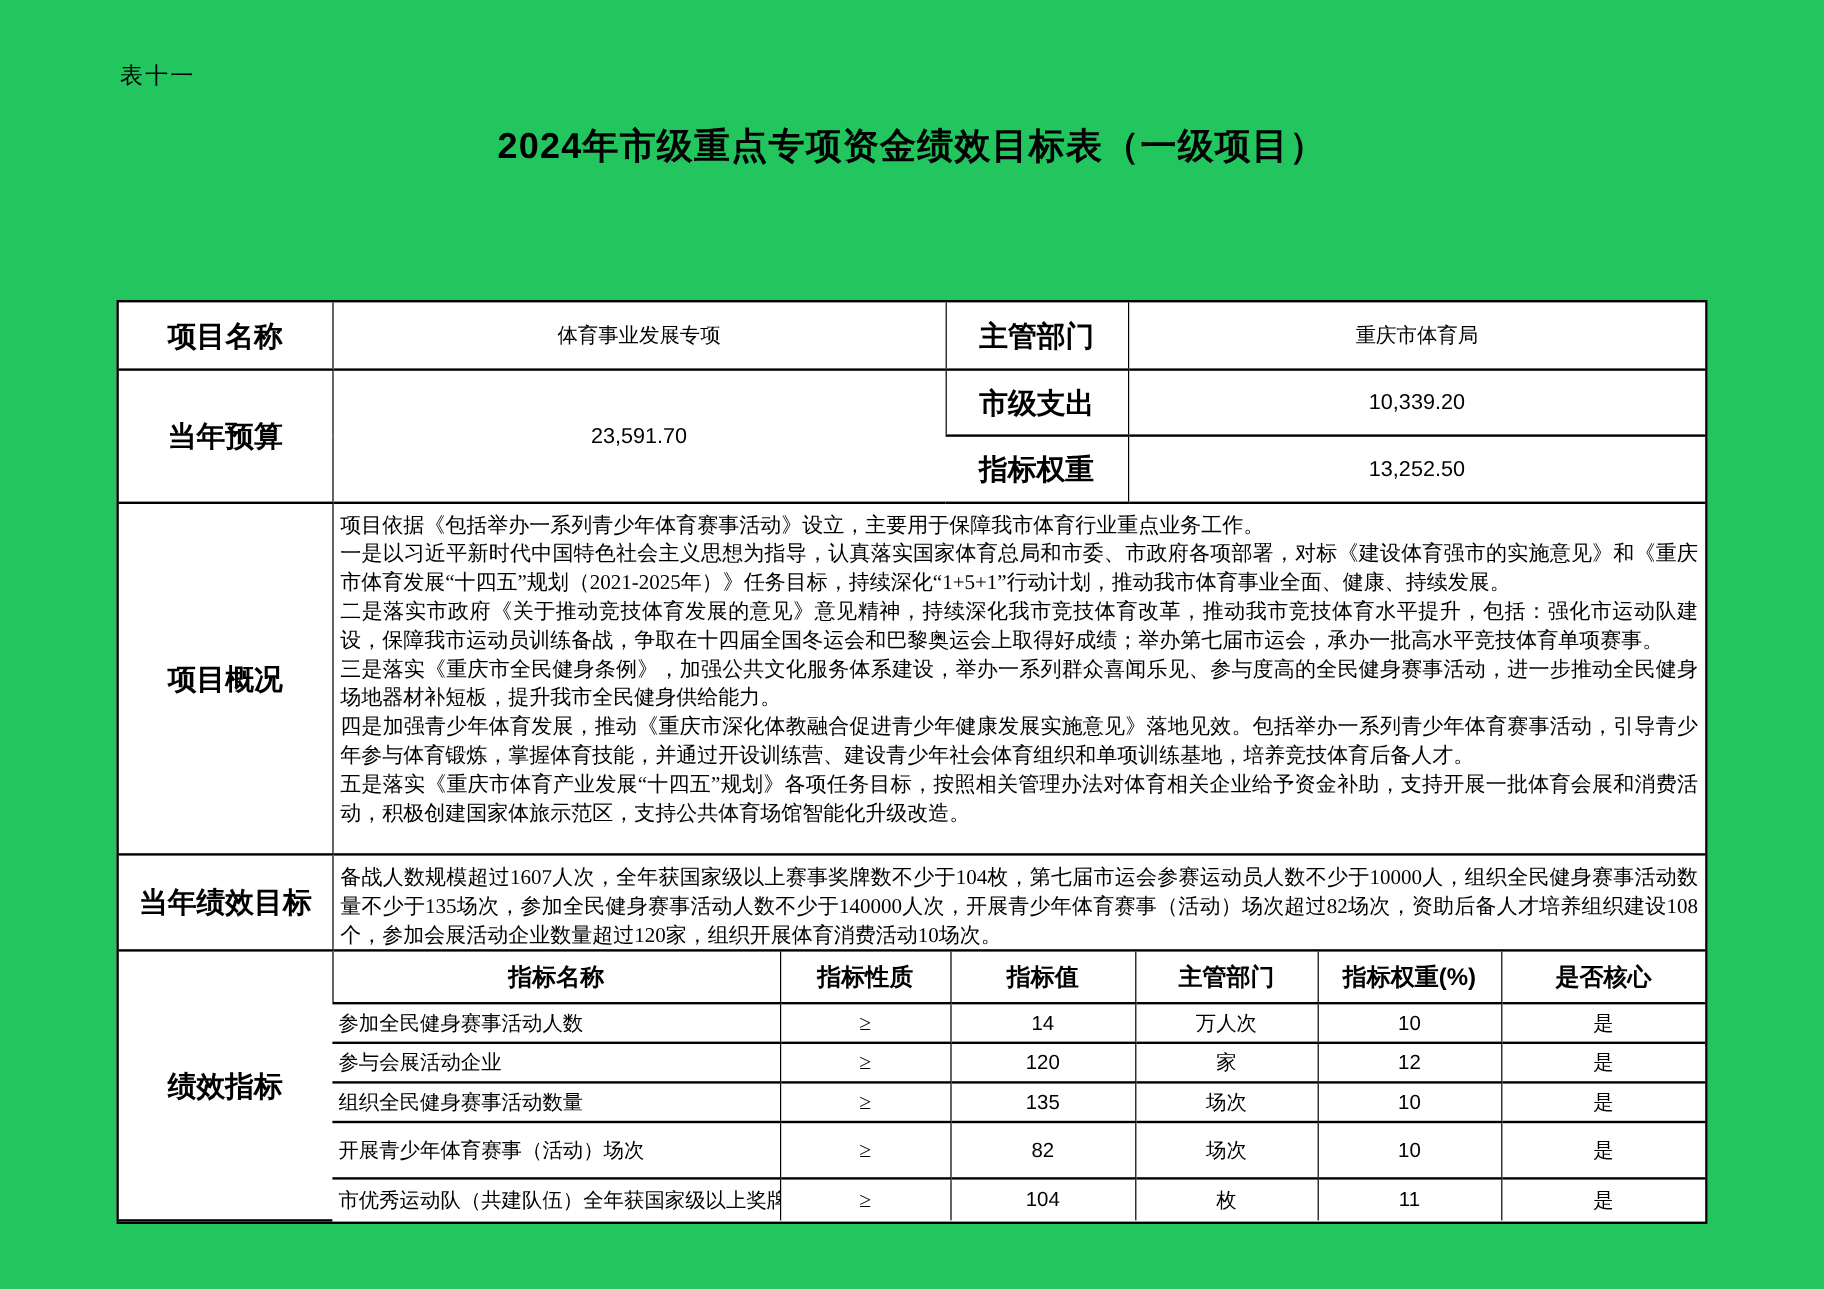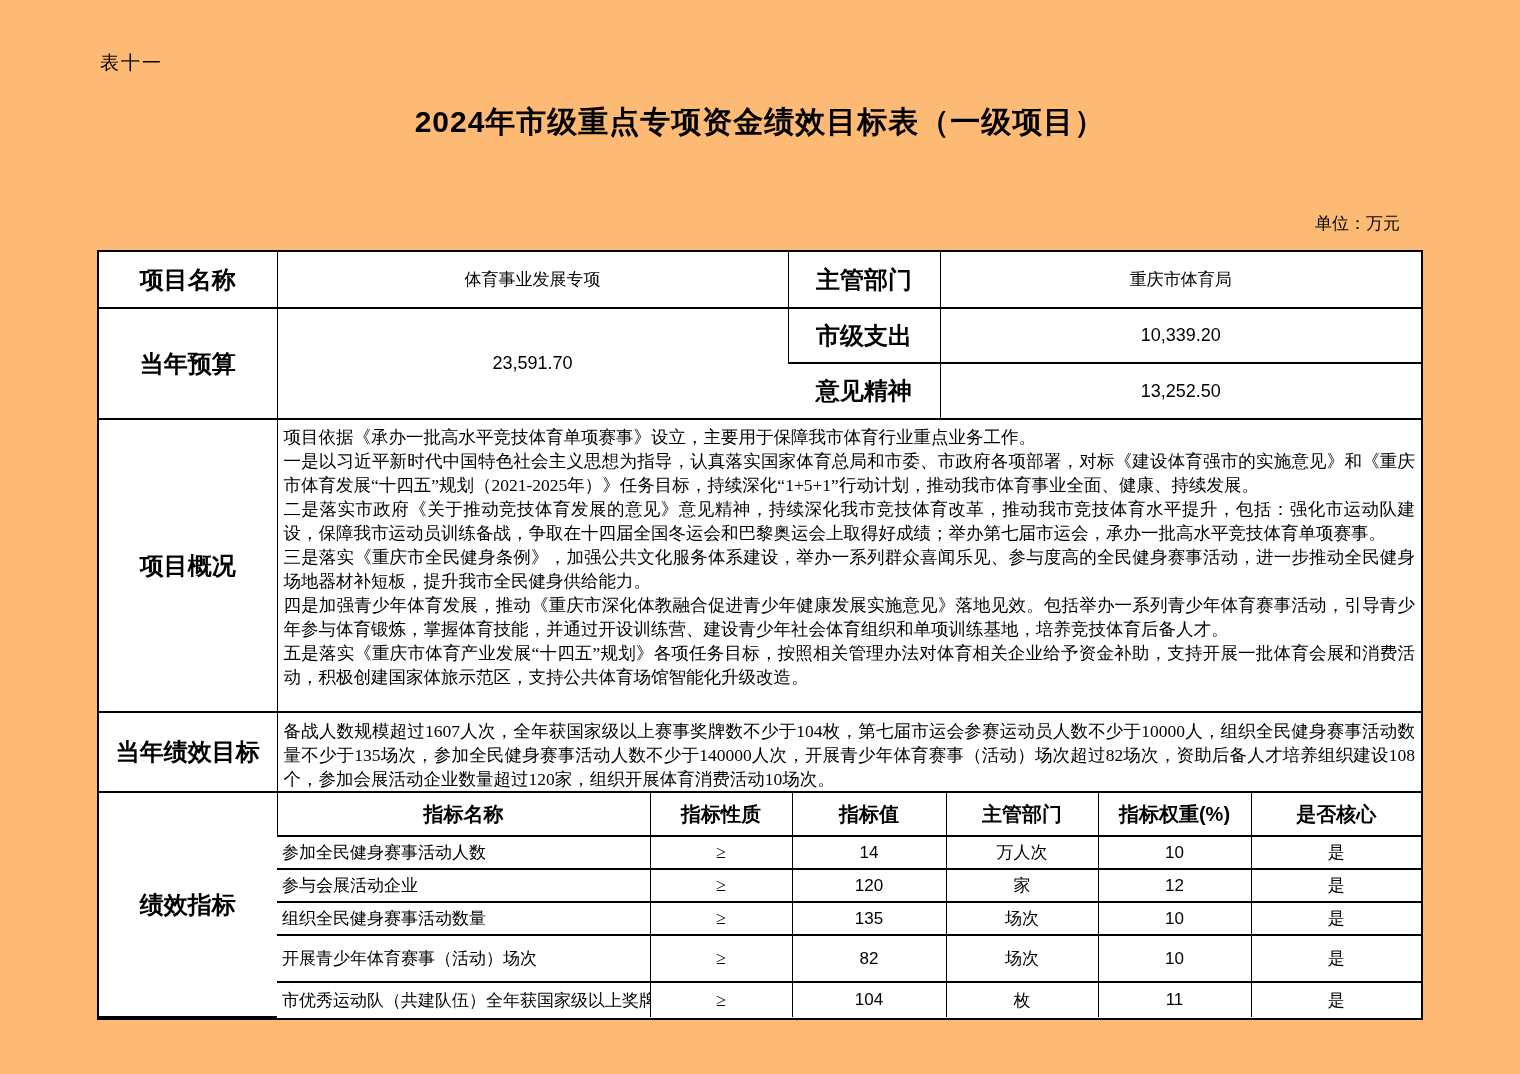--- a/index.html
+++ b/index.html
@@ -1,18 +1,18 @@
 <!DOCTYPE html>
 <html><head>
 <meta charset="utf-8">
 <style>
   html,body{margin:0;padding:0;background:#ffffff;}
   body{width:1520px;height:1074px;position:relative;overflow:hidden;
        font-family:"Liberation Serif","DejaVu Serif",serif;color:#000;}
-  .page{position:absolute;left:0;top:0;width:1520px;height:1074px;background:#fdba74;}
+  .page{position:absolute;left:0;top:0;width:1520px;height:1074px;background:#22c55e;}
 
   .table-tag{position:absolute;left:100px;top:50px;font-size:19px;
              font-family:"Liberation Serif","DejaVu Serif",serif;letter-spacing:2px;}
   .doc-title{position:absolute;left:0;top:102px;width:1520px;text-align:center;
              font-size:30px;font-weight:bold;letter-spacing:1px;
              font-family:"Liberation Sans","DejaVu Sans",sans-serif;}
   .unit-note{position:absolute;left:97px;top:212px;width:1303px;text-align:right;
              font-size:17px;font-family:"Liberation Serif","DejaVu Serif",serif;}
 
   .doc-table{position:absolute;left:97px;top:250px;width:1322px;border:2px solid #000;background:#fff;}
@@ -42,21 +42,20 @@
   .ind-num{font-family:"Liberation Sans","DejaVu Sans",sans-serif;font-size:17px;text-align:center;}
   .ind-unit{font-size:17px;text-align:center;}
 </style>
 </head>
 <body>
 
 <div class="page">
 
   <div class="table-tag">表十一</div>
   <div class="doc-title">2024年市级重点专项资金绩效目标表（一级项目）</div>
-  <div class="unit-note">单位：万元</div>
 
   <div class="doc-table">
 
     <table class="tbl">
       <colgroup>
           <col style="width:178px">
           <col style="width:511px">
           <col style="width:152px">
           <col style="width:481px">
         </colgroup>
@@ -67,36 +66,36 @@
         <td class="lbl">主管部门</td>
         <td class="val-serif">重庆市体育局</td>
       </tr>
       <tr style="height:55px">
         <td class="lbl" rowspan="2">当年预算</td>
         <td class="val-num" rowspan="2">23,591.70</td>
         <td class="lbl">市级支出</td>
         <td class="val-num">10,339.20</td>
       </tr>
       <tr style="height:56px">
-        <td class="lbl">意见精神</td>
+        <td class="lbl">指标权重</td>
         <td class="val-num">13,252.50</td>
       </tr>
     </tbody>
       </table>
 
     <table class="tbl">
       <colgroup>
           <col style="width:178px">
           <col style="width:1144px">
         </colgroup>
       <tbody>
           <tr style="height:292px">
         <td class="lbl">项目概况</td>
         <td class="overview-cell">
-          <p>项目依据《承办一批高水平竞技体育单项赛事》设立，主要用于保障我市体育行业重点业务工作。</p>
+          <p>项目依据《包括举办一系列青少年体育赛事活动》设立，主要用于保障我市体育行业重点业务工作。</p>
           <p>一是以习近平新时代中国特色社会主义思想为指导，认真落实国家体育总局和市委、市政府各项部署，对标《建设体育强市的实施意见》和《重庆市体育发展“十四五”规划（2021-2025年）》任务目标，持续深化“1+5+1”行动计划，推动我市体育事业全面、健康、持续发展。</p>
           <p>二是落实市政府《关于推动竞技体育发展的意见》意见精神，持续深化我市竞技体育改革，推动我市竞技体育水平提升，包括：强化市运动队建设，保障我市运动员训练备战，争取在十四届全国冬运会和巴黎奥运会上取得好成绩；举办第七届市运会，承办一批高水平竞技体育单项赛事。</p>
           <p>三是落实《重庆市全民健身条例》，加强公共文化服务体系建设，举办一系列群众喜闻乐见、参与度高的全民健身赛事活动，进一步推动全民健身场地器材补短板，提升我市全民健身供给能力。</p>
           <p>四是加强青少年体育发展，推动《重庆市深化体教融合促进青少年健康发展实施意见》落地见效。包括举办一系列青少年体育赛事活动，引导青少年参与体育锻炼，掌握体育技能，并通过开设训练营、建设青少年社会体育组织和单项训练基地，培养竞技体育后备人才。</p>
           <p>五是落实《重庆市体育产业发展“十四五”规划》各项任务目标，按照相关管理办法对体育相关企业给予资金补助，支持开展一批体育会展和消费活动，积极创建国家体旅示范区，支持公共体育场馆智能化升级改造。</p>
         </td>
       </tr>
       <tr style="height:79px">
         <td class="lbl">当年绩效目标</td>
         <td class="target-cell">

